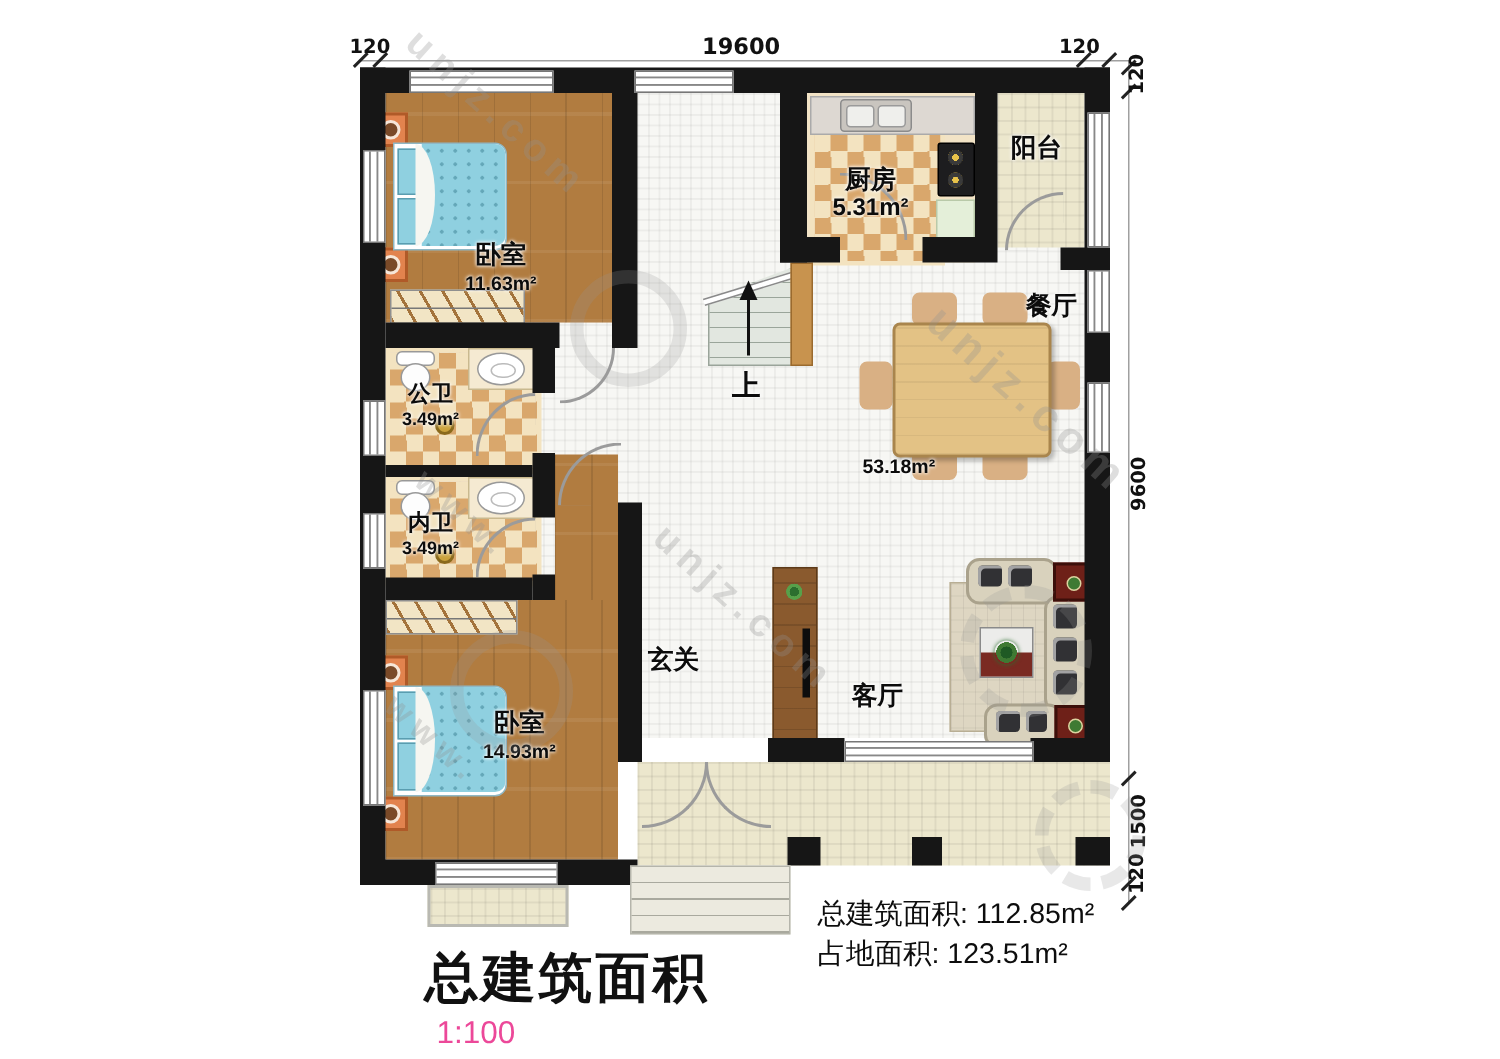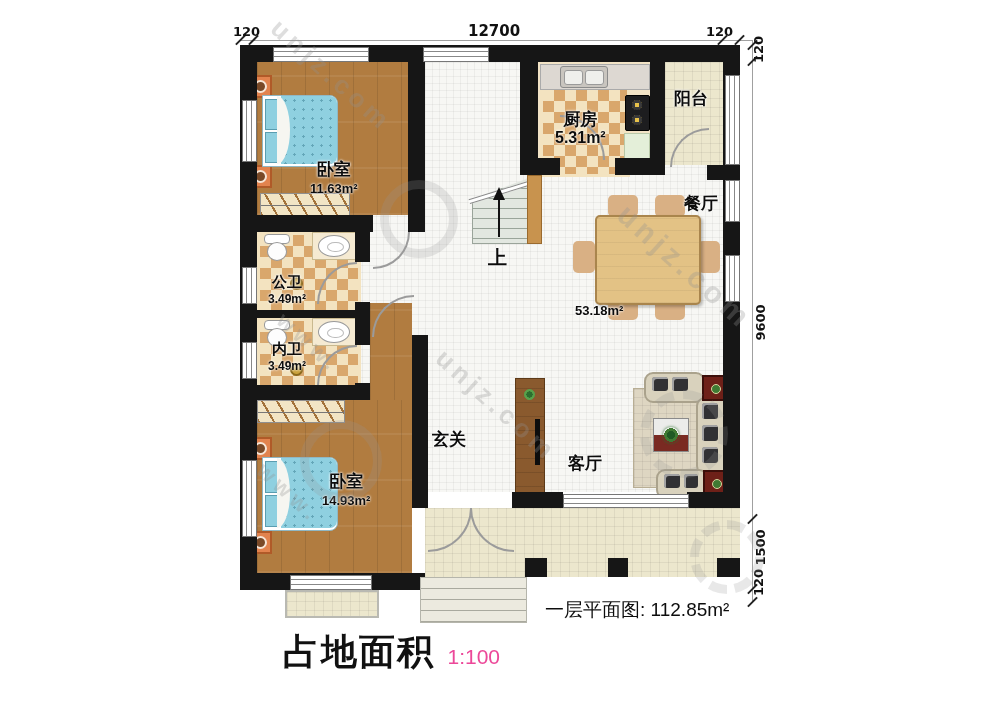--- a/index.html
+++ b/index.html
@@ -224,21 +224,21 @@
     <div class="room-label" style="left:70px;top:116px;">
       <span>卧室</span><br>
       <span style="font-size:13px;">11.63m²</span>
     </div>
     <div class="room-label" style="left:315px;top:66px;">
       <span>厨房</span><br>
       <span style="font-size:16px;">5.31m²</span>
     </div>
     <div class="room-label" style="left:434px;top:45px;">阳台</div>
     <div class="room-label" style="left:444px;top:150px;">餐厅</div>
-    <div class="room-label" style="left:28px;top:210px;font-size:15px;margin-top:19px;">
+    <div class="room-label" style="left:28px;top:210px;font-size:15px;">
       <span>公卫</span><br>
       <span style="font-size:12px;">3.49m²</span>
     </div>
     <div class="room-label" style="left:28px;top:296px;font-size:15px;">
       <span>内卫</span><br>
       <span style="font-size:12px;">3.49m²</span>
     </div>
     <div class="room-label" style="left:82px;top:428px;">
       <span>卧室</span><br>
       <span style="font-size:13px;">14.93m²</span>
@@ -248,40 +248,41 @@
     <div class="area-label" style="left:335px;top:258px;">53.18m²</div>
     <div class="room-label" style="left:248px;top:203px;font-size:19px;">上</div>
   </div>
 
   <div class="dim-line" style="left:240px;top:40px;width:512px;height:1px;"></div>
   <div class="tick" style="left:234px;top:39px;"></div>
   <div class="tick" style="left:247px;top:39px;"></div>
   <div class="tick" style="left:716px;top:39px;"></div>
   <div class="tick" style="left:733px;top:39px;"></div>
   <div class="dim-label" style="left:233px;top:24px;">120</div>
-  <div class="dim-label" style="left:468px;top:22px;font-size:15px;">12700</div>
+  <div class="dim-label" style="left:468px;top:22px;font-size:15px;">19600</div>
   <div class="dim-label" style="left:706px;top:24px;">120</div>
 
   <div class="dim-line" style="left:752px;top:40px;width:1px;height:562px;"></div>
   <div class="tick" style="left:746px;top:44px;"></div>
   <div class="tick" style="left:746px;top:60px;"></div>
   <div class="tick" style="left:746px;top:518px;"></div>
   <div class="tick" style="left:746px;top:588px;"></div>
   <div class="tick" style="left:746px;top:601px;"></div>
   <div class="dim-label v" style="left:745px;top:42px;">120</div>
   <div class="dim-label v" style="left:742px;top:315px;">9600</div>
   <div class="dim-label v" style="left:742px;top:540px;">1500</div>
   <div class="dim-label v" style="left:745px;top:575px;">120</div>
 
   <div class="abs" style="left:545px;top:596px;">
-    <div class="info-line">一层平面图: 112.85m²</div>
+    <div class="info-line">总建筑面积: 112.85m²</div>
+    <div class="info-line">占地面积: 123.51m²</div>
   </div>
 
   <div class="abs" style="left:283px;top:628px;width:250px;">
-    <span style="font-size:36px;font-weight:bold;color:#111;letter-spacing:2px;">占地面积</span>
+    <span style="font-size:36px;font-weight:bold;color:#111;letter-spacing:2px;">总建筑面积</span>
     <span style="font-size:21px;color:#ec4899;margin-left:8px;">1:100</span>
     
     
   </div>
 
   <div class="wm" style="left:255px;top:60px;">unjz.com</div>
   <div class="wm" style="left:270px;top:330px;font-size:22px;">www.</div>
   <div class="wm" style="left:420px;top:390px;">unjz.com</div>
   <div class="wm" style="left:250px;top:480px;font-size:22px;">www.</div>
   <div class="wm" style="left:600px;top:250px;font-size:30px;">unjz.com</div>

